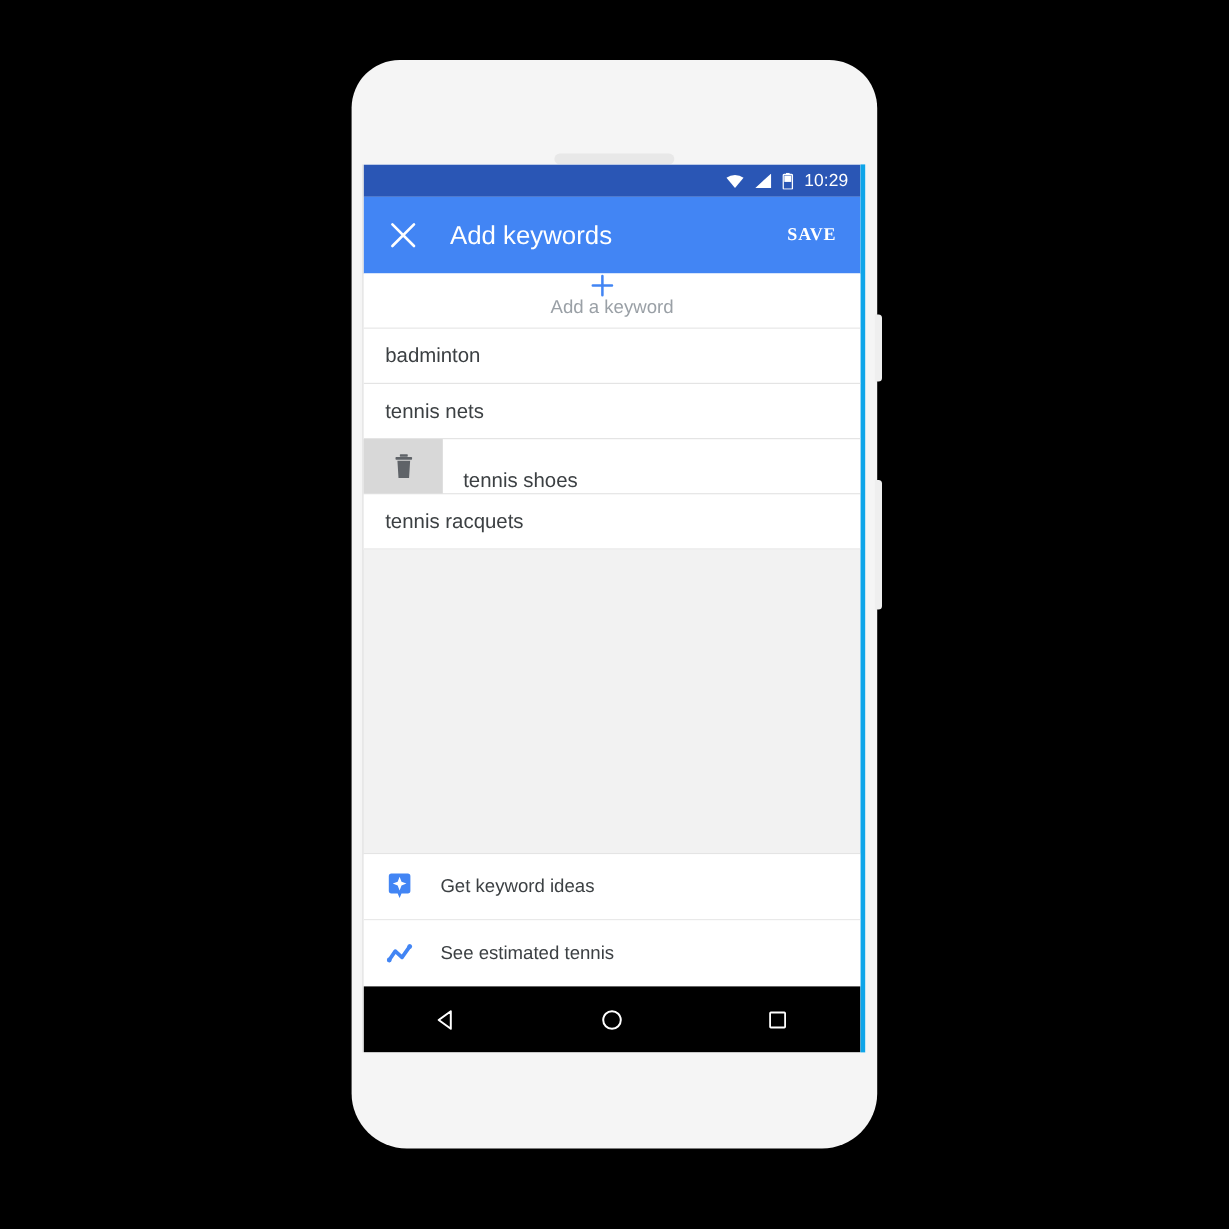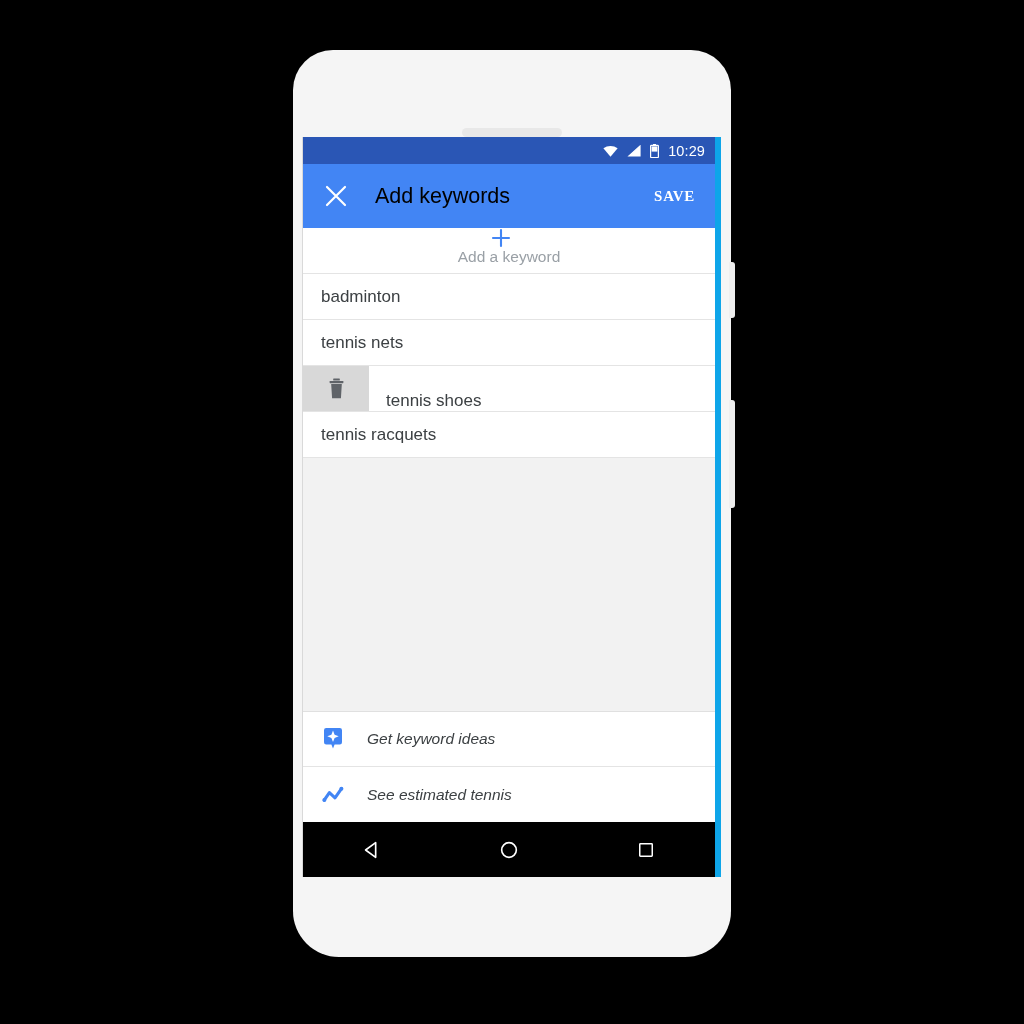--- a/index.html
+++ b/index.html
@@ -60,21 +60,21 @@
     position: absolute;
     left: 302px;
     top: 137px;
     width: 419px;
     height: 740px;
     background: #ffffff;
     overflow: hidden;
     display: flex;
     flex-direction: column;
     border-left: 1px solid #d9d9d9;
-    border-right: 6px solid #0ea5e9;
+    border-right: 4px solid #0ea5e9;
     box-sizing: border-box;
   }
 
   
   .status-bar {
     height: 27px;
     background: #2a56b5;
     display: flex;
     align-items: center;
     justify-content: flex-end;
@@ -105,21 +105,21 @@
     padding: 0 18px 0 20px;
     flex: none;
   }
   .appbar-close {
     width: 26px;
     height: 26px;
     flex: none;
     cursor: pointer;
   }
   .appbar-title {
-    color: #000000;
+    color: #ffffff;
     font-size: 21.5px;
     margin-left: 26px;
     flex: 1 1 auto;
     white-space: nowrap;
   }
   .appbar-save {
     color: #ffffff;
     font-size: 15px;
     font-weight: bold;
     letter-spacing: 0.7px;
@@ -223,21 +223,21 @@
   .action-row:last-child { border-bottom: none; }
   .action-icon {
     width: 24px;
     height: 24px;
     flex: none;
     margin-right: 22px;
     display: flex;
     align-items: center;
     justify-content: center;
   }
-  .action-label { font-size: 15.5px; color: #3c4043; font-style: italic; }
+  .action-label { font-size: 15.5px; color: #3c4043; }
 
   
   .navbar {
     height: 55px;
     background: #000000;
     display: flex;
     align-items: center;
     justify-content: space-around;
     flex: none;
   }

